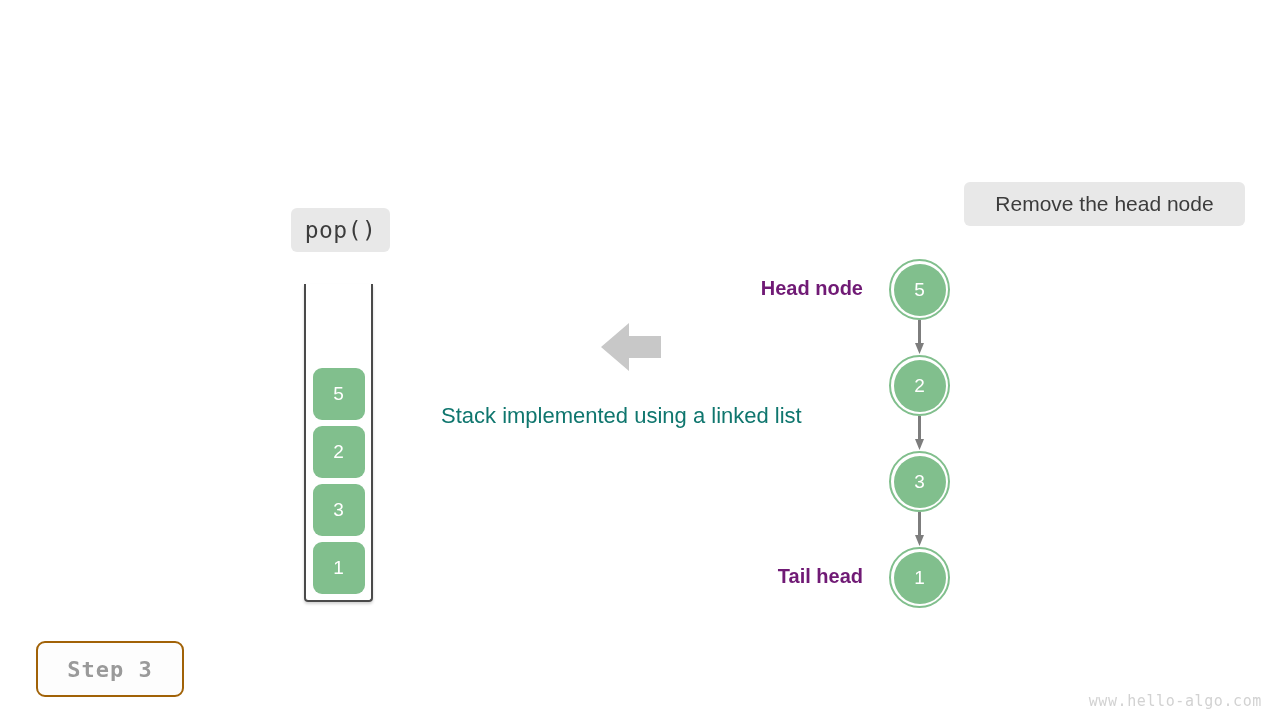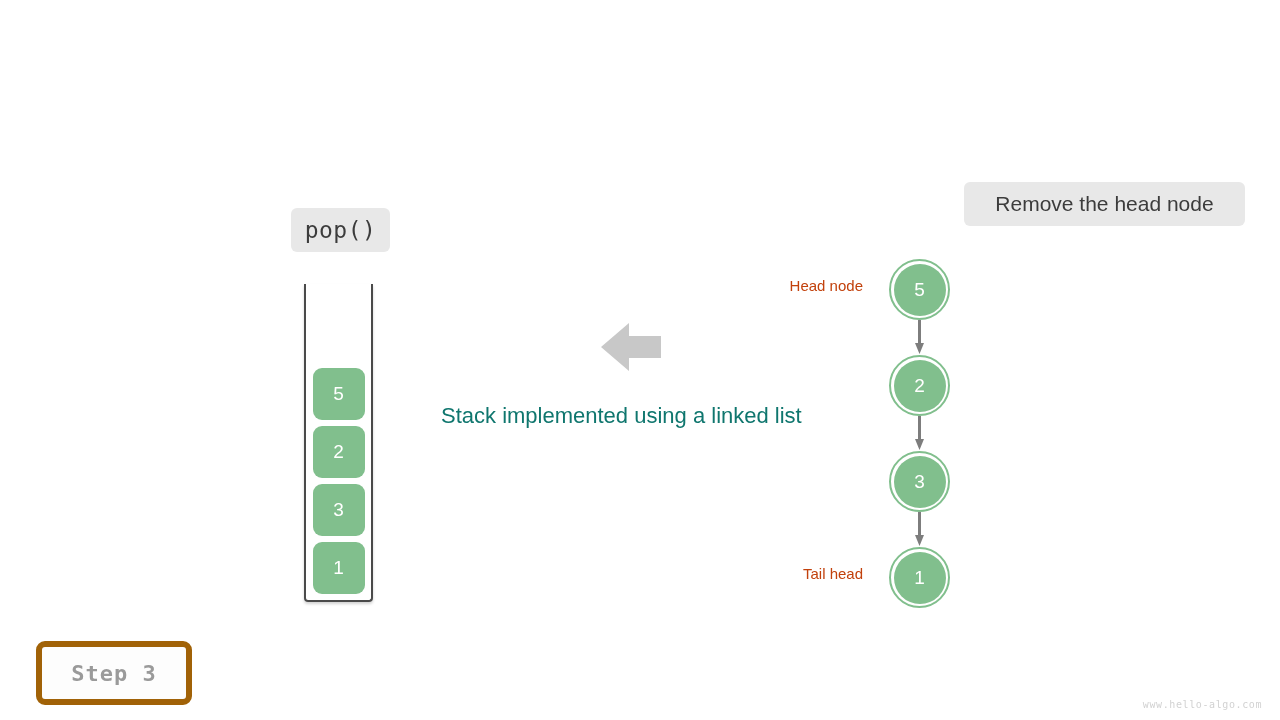--- a/index.html
+++ b/index.html
@@ -45,40 +45,40 @@
     font-size: 21px;
   }
 
   
   #step-badge {
     position: absolute;
     left: 36px;
     top: 641px;
     width: 144px;
     height: 52px;
-    border: 6px solid #a16207;
+    border: 2px solid #a16207;
     border-radius: 9px;
     background: #fdfdfd;
     display: flex;
     align-items: center;
     justify-content: center;
     font-family: "DejaVu Sans Mono", "Liberation Mono", monospace;
     font-size: 22px;
     font-weight: bold;
     color: #9a9a9a;
     letter-spacing: 1px;
   }
 
   
   #watermark {
     position: absolute;
     right: 18px;
     bottom: 10px;
     font-family: "DejaVu Sans Mono", "Liberation Mono", monospace;
-    font-size: 10px;
+    font-size: 15px;
     color: #d2d2d2;
     letter-spacing: 0.6px;
   }
 
   
   #stack-wrap {
     position: absolute;
     left: 304px;
     top: 284px;
     width: 69px;
@@ -172,23 +172,23 @@
   .ll-arrow {
     position: absolute;
     left: 26px;
     width: 9px;
   }
   .ll-arrow svg { display: block; }
 
   
   .node-label {
     position: absolute;
-    font-size: 15px;
-    font-weight: normal;
-    color: #c2410c;
+    font-size: 20px;
+    font-weight: bold;
+    color: #701a75;
     white-space: nowrap;
     text-align: right;
     font-family: "Liberation Sans", sans-serif;
   }
   #label-head { left: 700px; top: 277px; width: 163px; }
   #label-tail { left: 700px; top: 565px; width: 163px; }
 </style>
 </head>
 <body>
 

